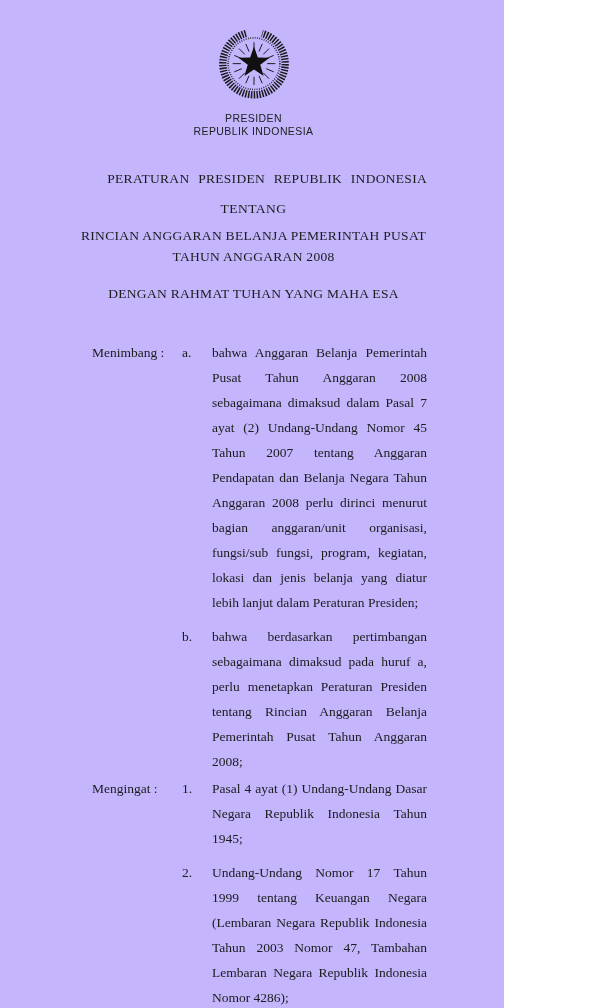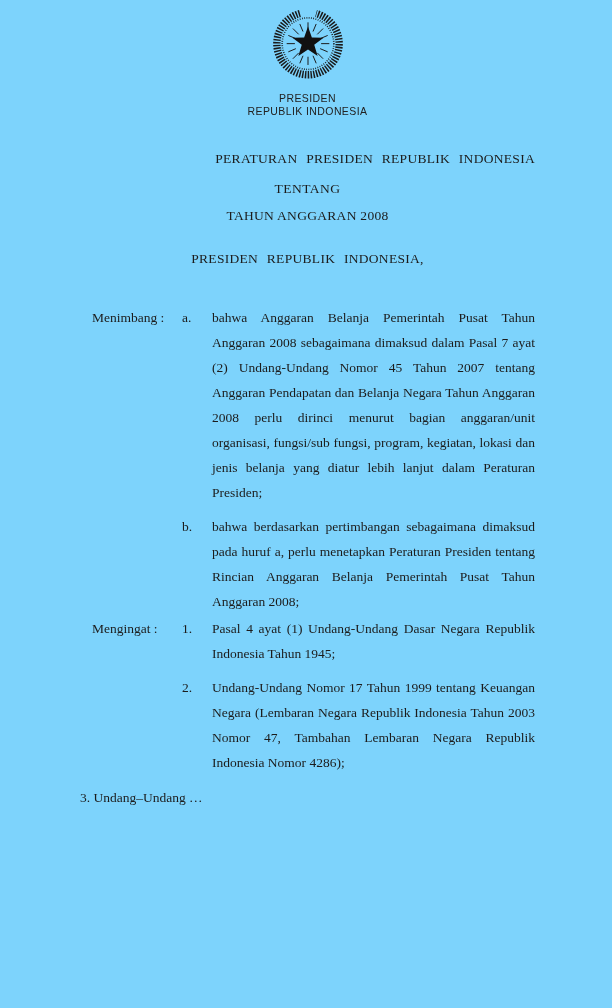--- a/index.html
+++ b/index.html
@@ -4,23 +4,23 @@
 <style>
   * { margin:0; padding:0; box-sizing:border-box; }
   html,body { background:#ffffff; }
   body {
     width:612px; height:1008px;
     font-family:"Liberation Serif", serif;
     color:#1c1c1c;
     -webkit-font-smoothing:antialiased;
   }
   .page {
-    width:612px; height:1008px;
-    background:#7dd3fc;
-    padding:0 77px 0 80px;
+    width:504px; height:1008px;
+    background:#c4b5fd;
+    padding:20px 77px 0 80px;
     overflow:hidden;
   }
   .letterhead { text-align:center; }
   .emblem { display:block; margin:0 auto; }
   .agency {
     margin-top:8px;
     font-family:"Liberation Sans", sans-serif;
     font-size:10.5px;
     line-height:13px;
     letter-spacing:0.4px;
@@ -64,24 +64,25 @@
     </svg>
     <div class="agency">
       <div>PRESIDEN</div>
       <div>REPUBLIK INDONESIA</div>
     </div>
   </header>
 
   <div class="title-block">
     <div class="t1">PERATURAN PRESIDEN REPUBLIK INDONESIA</div>
     <div class="t3">TENTANG</div>
+    <div class="t4">RINCIAN ANGGARAN BELANJA PEMERINTAH PUSAT</div>
     <div class="t5">TAHUN ANGGARAN 2008</div>
   </div>
 
-  <div class="authority">PRESIDEN REPUBLIK INDONESIA,</div>
+  <div class="invocation">DENGAN RAHMAT TUHAN YANG MAHA ESA</div>
 
   <div class="clauses">
 
     <div class="clause-row">
       <div class="clause-label">Menimbang :</div>
       <div class="items">
         <div class="item">
           <div class="marker">a.</div>
           <div class="item-text">bahwa Anggaran Belanja Pemerintah Pusat Tahun Anggaran 2008 sebagaimana dimaksud dalam Pasal 7 ayat (2) Undang-Undang Nomor 45 Tahun 2007 tentang Anggaran Pendapatan dan Belanja Negara Tahun Anggaran 2008 perlu dirinci menurut bagian anggaran/unit organisasi, fungsi/sub fungsi, program, kegiatan, lokasi dan jenis belanja yang diatur lebih lanjut dalam Peraturan Presiden;</div>
         </div>

